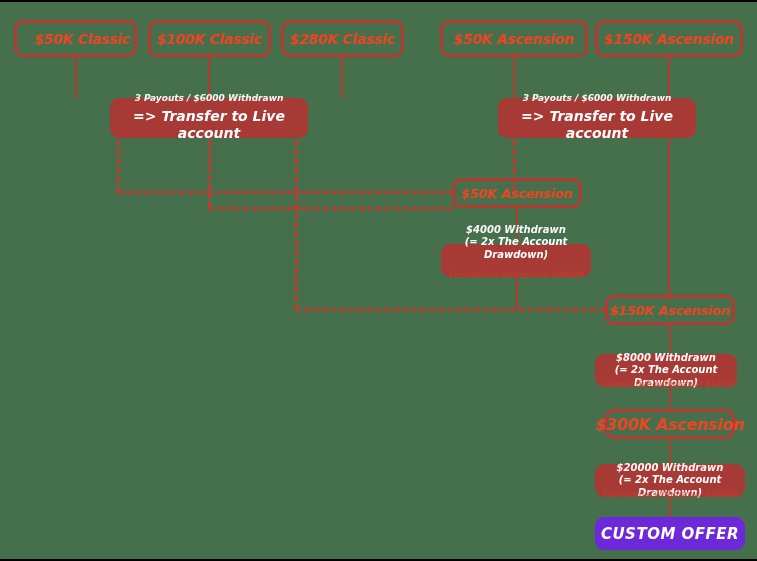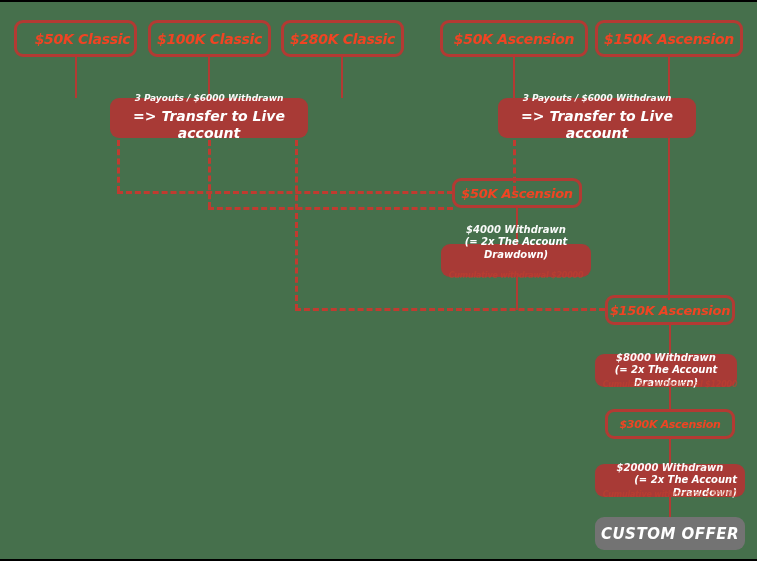--- a/index.html
+++ b/index.html
@@ -60,21 +60,21 @@
   .info .line2{
     font-size:14px;
     font-weight:bold;
     margin-top:3px;
   }
   .info.compact .line1{font-size:10px;}
   .info.compact .line2{font-size:10px;margin-top:0;}
 
   
   .cta{
-    background:#737373;
+    background:#6d28d9;
     border-radius:9px;
     color:#fff;
     font-style:italic;
     font-weight:bold;
     font-size:15px;
     letter-spacing:.5px;
   }
 
   
   .faint{
@@ -182,27 +182,27 @@
 
   <div class="node info compact" style="left:595px;top:352px;width:142px;height:33px;">
     <span class="line1">$8000 Withdrawn</span>
     <span class="line2">(= 2x The Account Drawdown)</span>
   </div>
 
   <div class="faint" style="left:595px;top:378px;width:150px;">Cumulative withdrawal $12000</div>
 
   <div class="vline" style="left:669px;top:385px;height:23px;"></div>
 
-  <div class="node pill" style="left:605px;top:407px;width:130px;height:30px;font-size:11px;">
+  <div class="node pill" style="left:605px;top:407px;width:130px;height:30px;font-size:16px;">
     <span>$300K Ascension</span>
   </div>
 
   <div class="vline" style="left:669px;top:437px;height:25px;"></div>
 
-  <div class="node info compact" style="left:595px;top:462px;width:150px;height:33px;text-align:right;">
+  <div class="node info compact" style="left:595px;top:462px;width:150px;height:33px;">
     <span class="line1">$20000 Withdrawn</span>
     <span class="line2">(= 2x The Account Drawdown)</span>
   </div>
 
   <div class="faint" style="left:595px;top:488px;width:150px;">Cumulative withdrawal $38000</div>
 
   <div class="vline" style="left:669px;top:495px;height:20px;"></div>
 
   <div class="node cta" style="left:595px;top:515px;width:150px;height:33px;">
     <span>CUSTOM OFFER</span>

